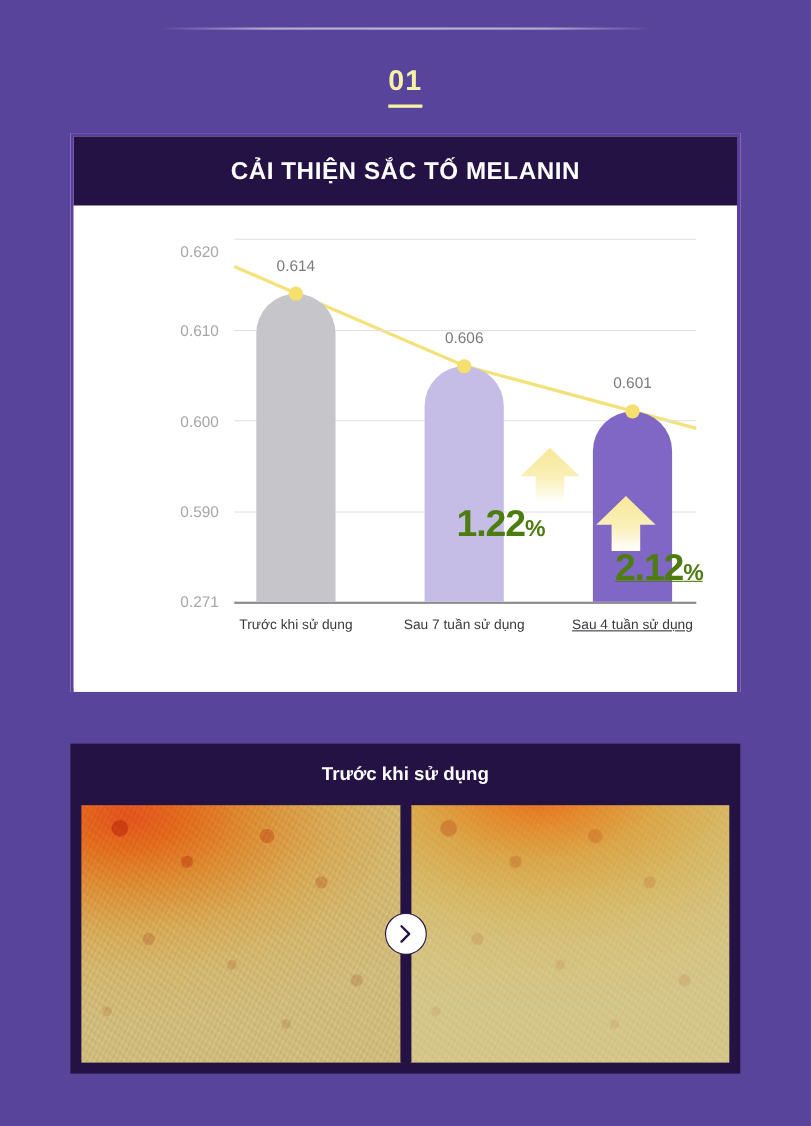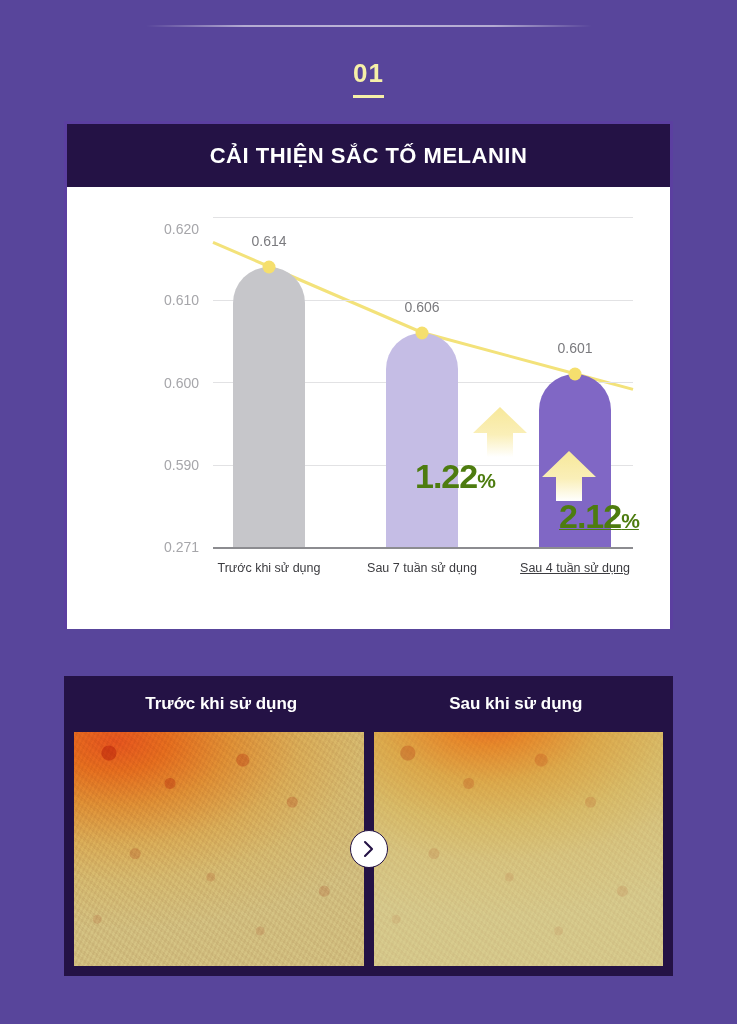--- a/index.html
+++ b/index.html
@@ -202,21 +202,20 @@
       <svg class="arrow" style="left:473px; top:262px;" viewBox="0 0 58 54">
         <path d="M29 2 L56 28 L42 28 L42 52 L16 52 L16 28 L2 28 Z" fill="url(#ag1)"></path>
       </svg>
 
     </div>
   </div>
 
   <div class="compare-card">
     <div class="compare-heads">
       <div>Trước khi sử dụng</div>
-      <div>Sau khi sử dụng</div>
     </div>
     <div class="compare-imgs">
       <div class="skin before"></div>
       <div class="skin after"></div>
       <div class="divider"></div>
       <div class="nav-next">
         <svg width="15" height="18" viewBox="0 0 15 18">
           <path d="M4 2 L11 9 L4 16" fill="none" stroke="#241245" stroke-width="2.1" stroke-linecap="round" stroke-linejoin="round"></path>
         </svg>
       </div>

